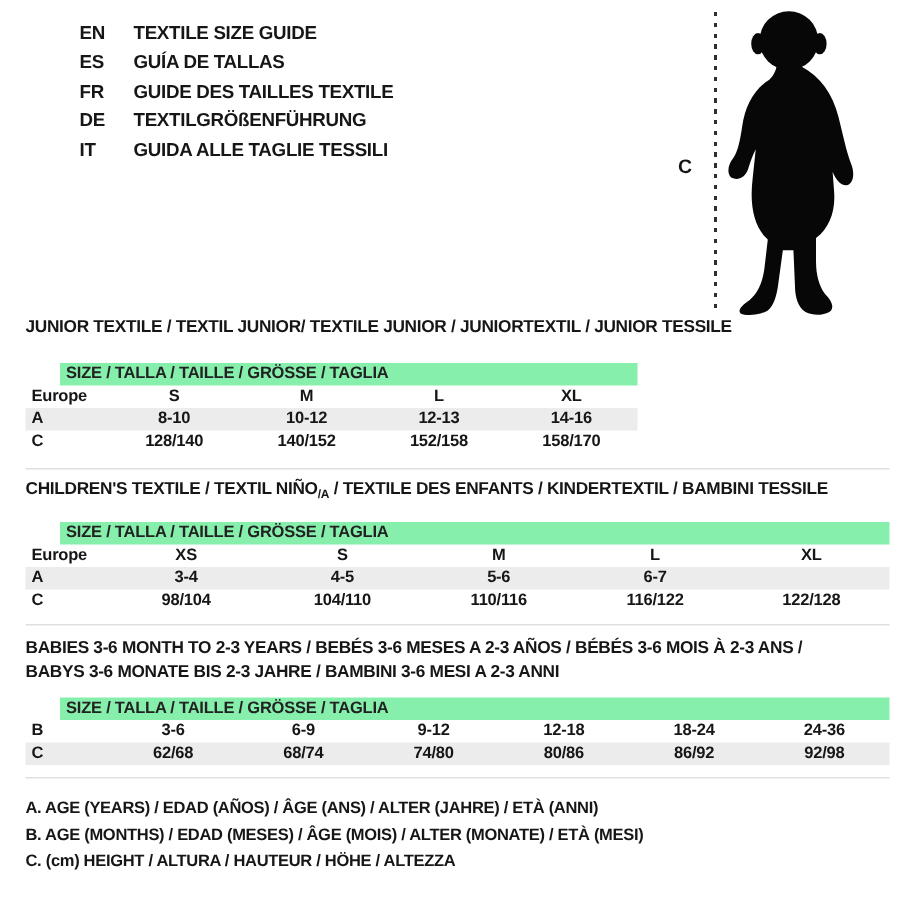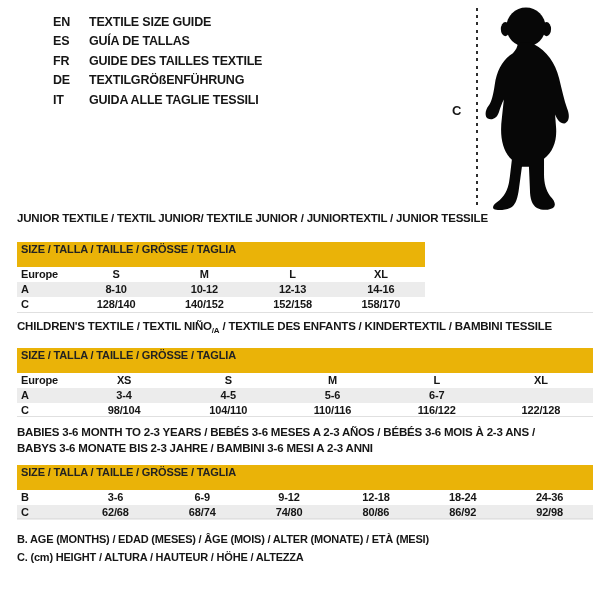--- a/index.html
+++ b/index.html
@@ -18,22 +18,22 @@
   
   .dotted-line{left:476px;top:8px;height:200px;width:2px;
     background:repeating-linear-gradient(to bottom,#2e2e2e 0 3px,transparent 3px 7.2px);}
   .c-label{left:452px;top:103px;font-size:13px;font-weight:700;}
   .baby-svg{left:483px;top:6px;}
 
   
   .stitle{left:17px;font-size:11.5px;font-weight:700;letter-spacing:-0.2px;white-space:nowrap;}
   .stitle sub{font-size:8px;}
   .table{left:17px;font-size:11px;font-weight:700;letter-spacing:-0.15px;}
-  .hbar{background:#eab308;height:25px;line-height:15.5px;padding-left:4px;
-    font-size:11px;font-weight:700;color:#222;}
+  .hbar{background:#86efac;height:15px;line-height:15.5px;padding-left:4px;
+    font-size:11px;font-weight:700;color:#222;margin-left:23px;}
   .trow{display:grid;height:15px;line-height:15.5px;align-items:center;}
   .t4{grid-template-columns:55px repeat(4,1fr);}
   .t5{grid-template-columns:55px repeat(5,1fr);}
   .t6{grid-template-columns:55px repeat(6,1fr);}
   .tc{text-align:center;white-space:nowrap;}
   .tl{text-align:left;padding-left:4px;}
   .shaded{background:#ececec;}
   .divider{left:17px;width:576px;height:1px;background:#e0e0e0;}
 
   
@@ -162,15 +162,16 @@
     <div class="tc">68/74</div>
     <div class="tc">74/80</div>
     <div class="tc">80/86</div>
     <div class="tc">86/92</div>
     <div class="tc">92/98</div>
   </div>
 </div>
 <div class="abs divider" style="top:518px;"></div>
 
 <div class="abs legend">
+  <div class="legend-item">A. AGE (YEARS) / EDAD (AÑOS) / ÂGE (ANS) / ALTER (JAHRE) / ETÀ (ANNI)</div>
   <div class="legend-item">B. AGE (MONTHS) / EDAD (MESES) / ÂGE (MOIS) / ALTER (MONATE) / ETÀ (MESI)</div>
   <div class="legend-item">C. (cm) HEIGHT / ALTURA / HAUTEUR / HÖHE / ALTEZZA</div>
 </div>
 
 </body></html>

